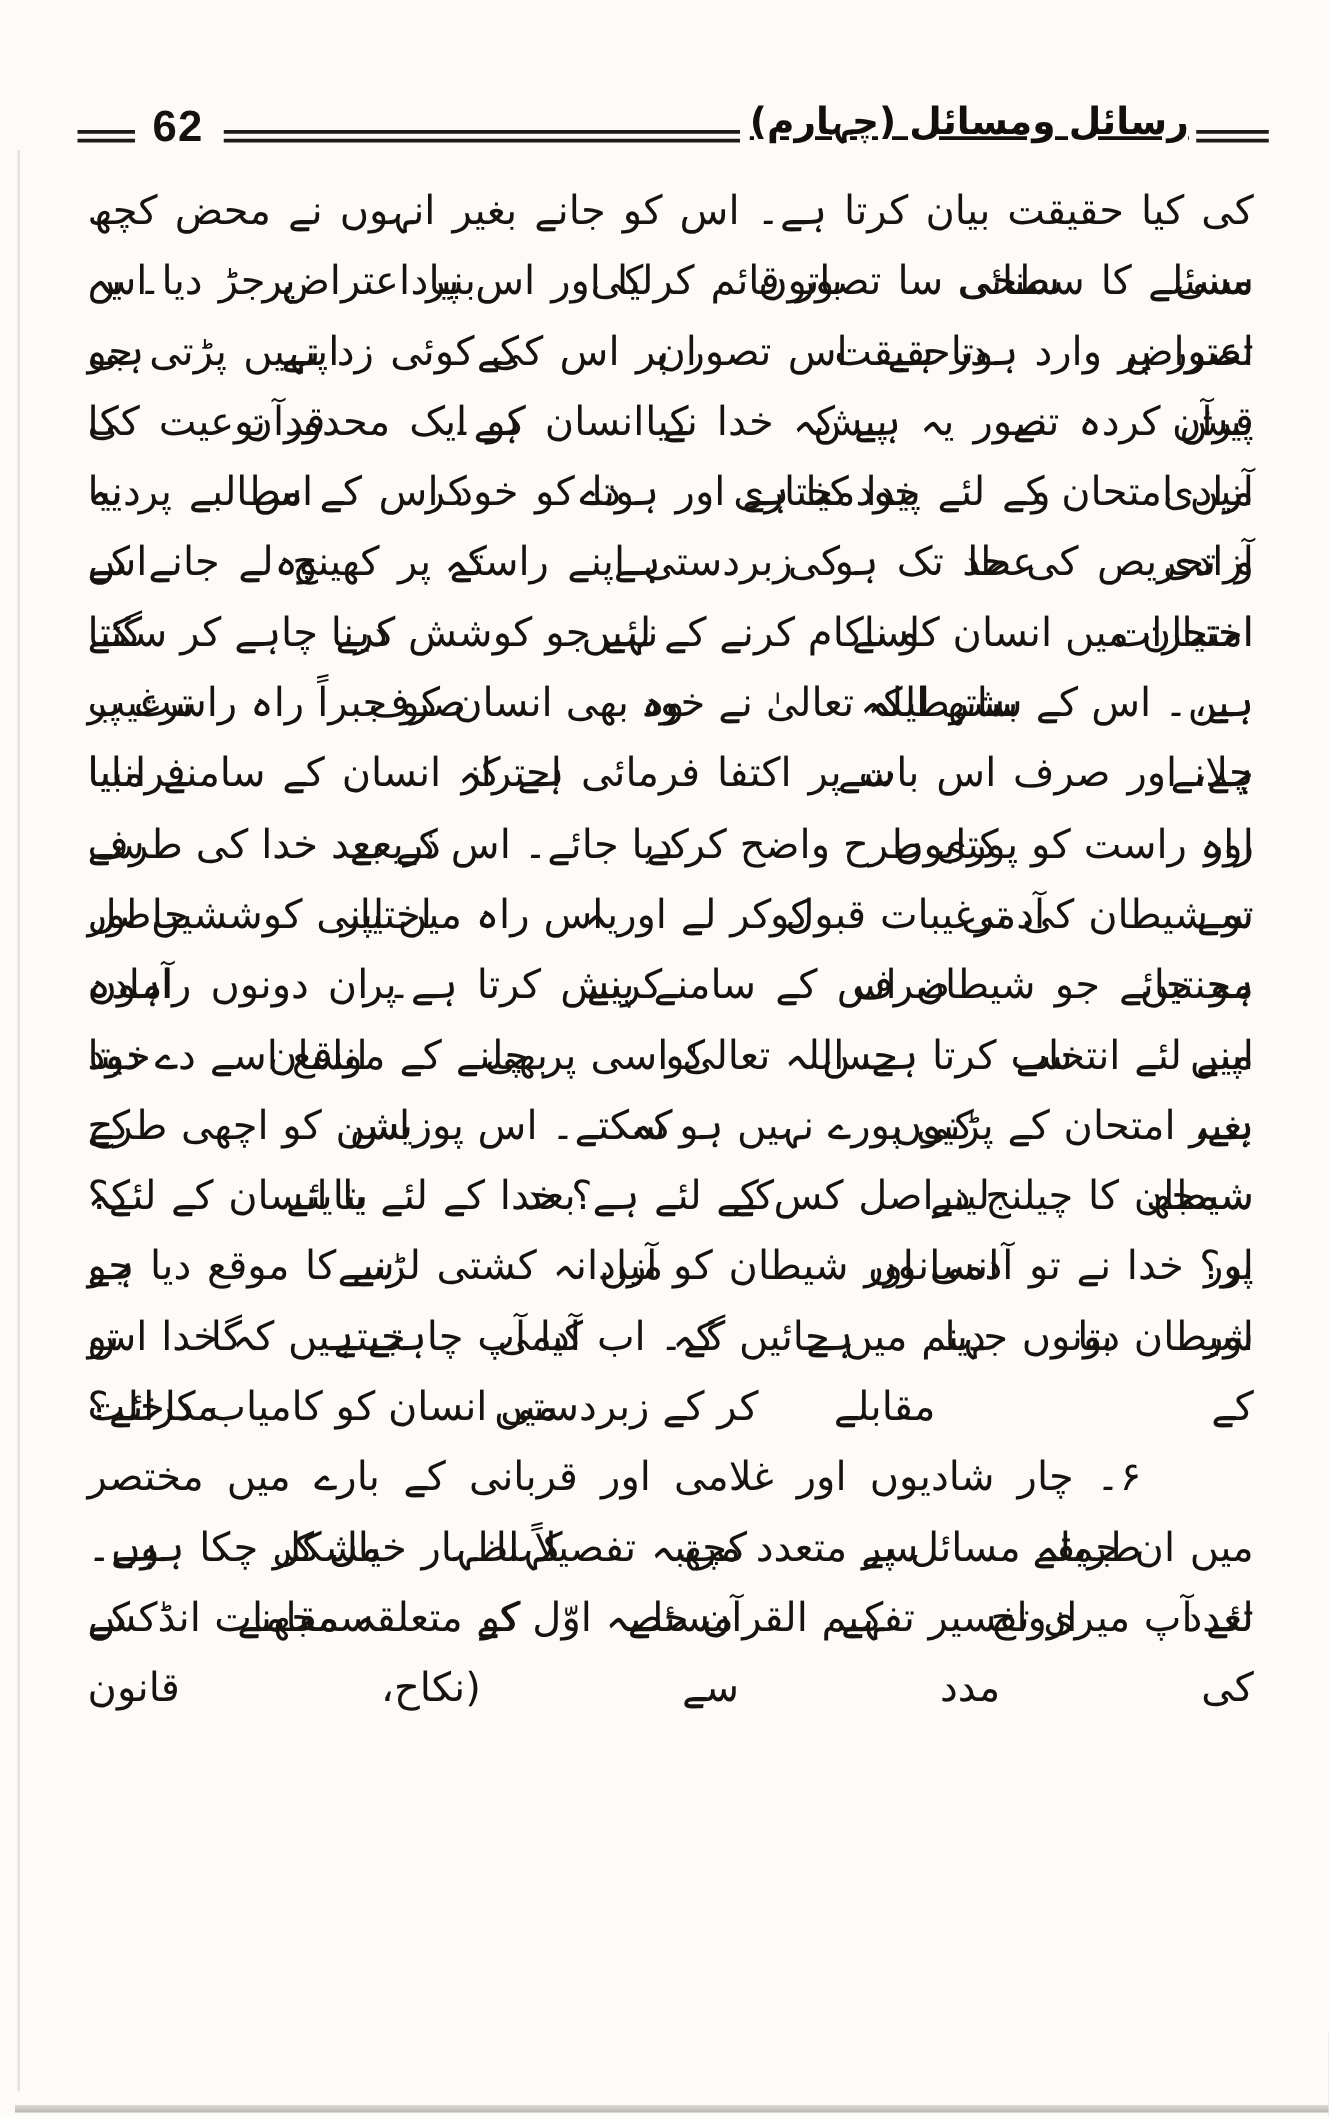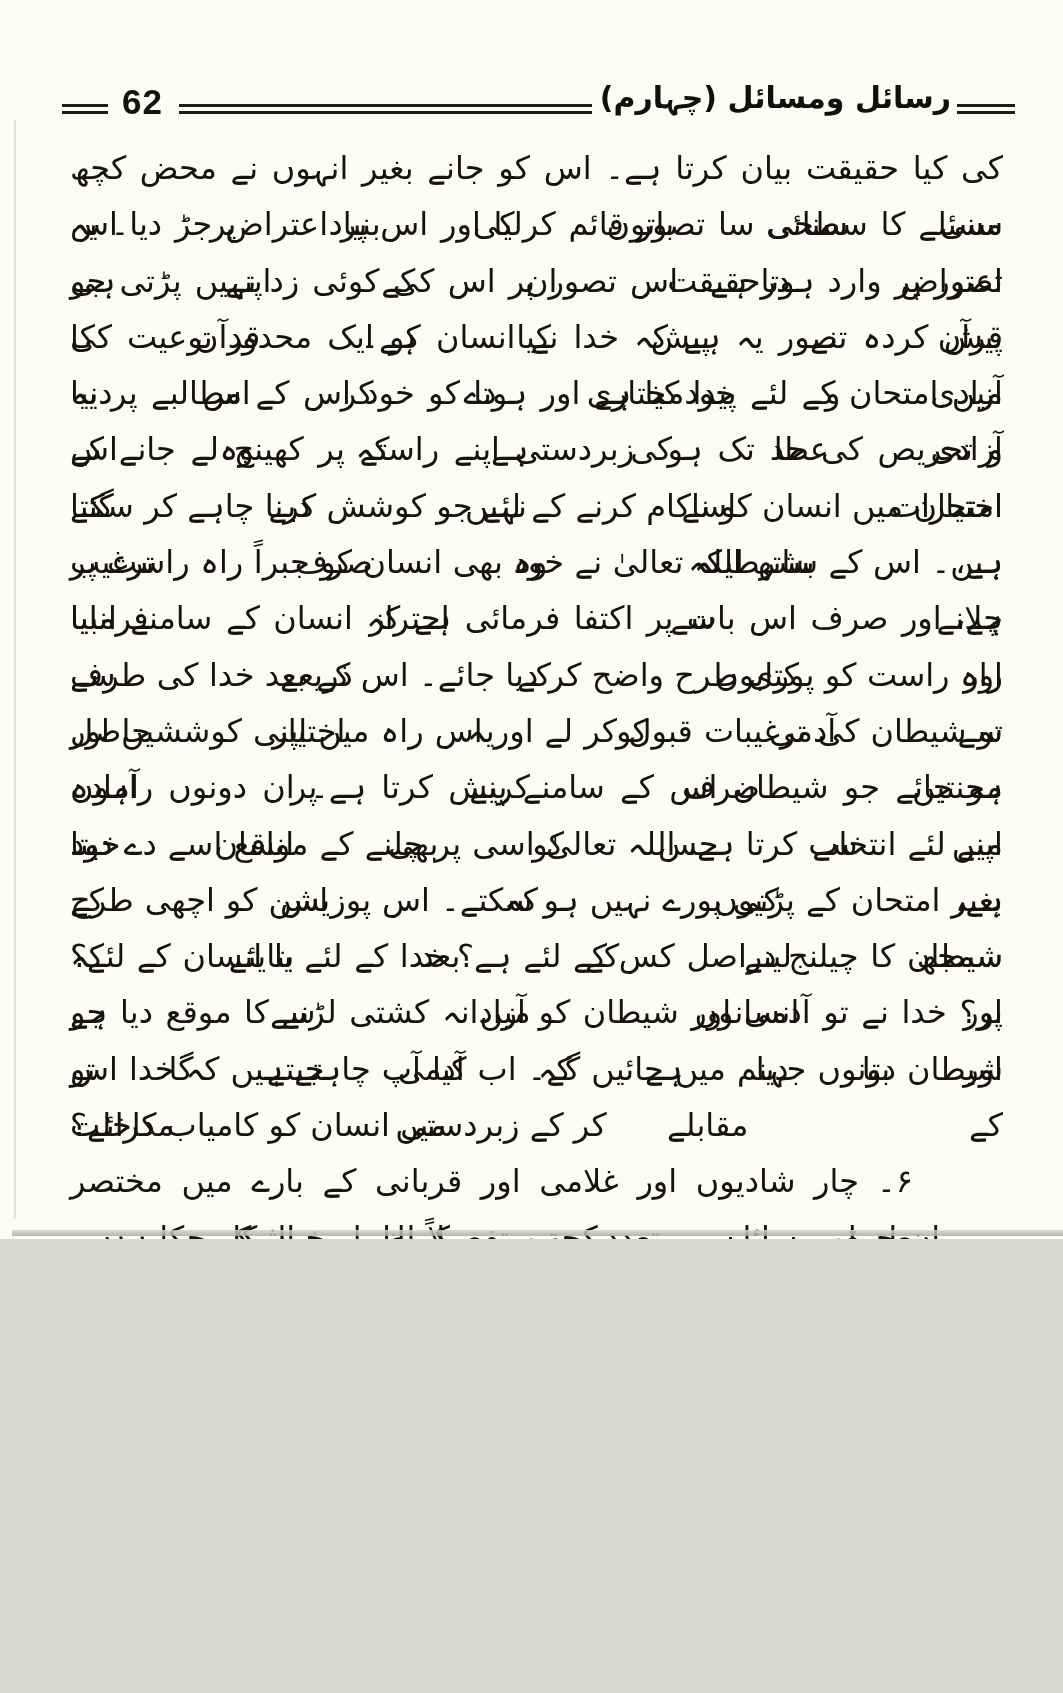--- a/index.html
+++ b/index.html
@@ -1,18 +1,18 @@
 <!DOCTYPE html>
 <html lang="ur"><head>
 <meta charset="utf-8">
 <style>
   html,body{margin:0;padding:0;background:#d9d8d4;}
   .page{
     position:relative;
-    width:1063px;height:1239px;
+    width:1063px;height:1693px;
     margin:0 auto;
     background:#fcfbf8;
     overflow:hidden;
     font-family:"DejaVu Sans",sans-serif;
     color:#17140f;
   }
   
   .header{
     position:absolute;top:78px;left:62px;right:48px;
     display:flex;align-items:flex-start;
@@ -31,20 +31,21 @@
     font-size:35px;font-weight:600;letter-spacing:1px;
     margin:6px 16px 0 14px;line-height:1;
     color:#14120e;
   }
   .header-title{
     direction:rtl;
     font-size:30px;font-weight:700;
     margin:0 6px 0 8px;line-height:1.3;
     white-space:nowrap;
     color:#12100c;
+    text-decoration:underline;
   }
   
   .body-text{
     position:absolute;top:140px;right:60px;left:70px;
   }
   .t-line{
     direction:rtl;
     font-size:32px;
     height:56.3px;
     line-height:56.3px;

